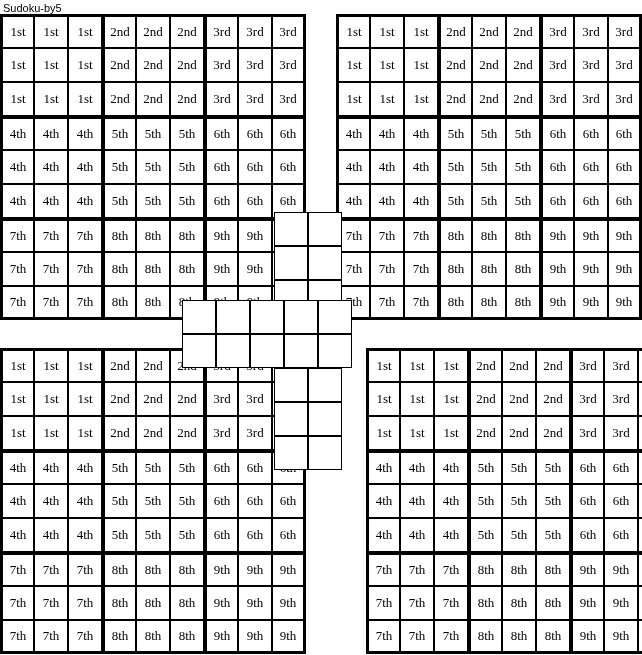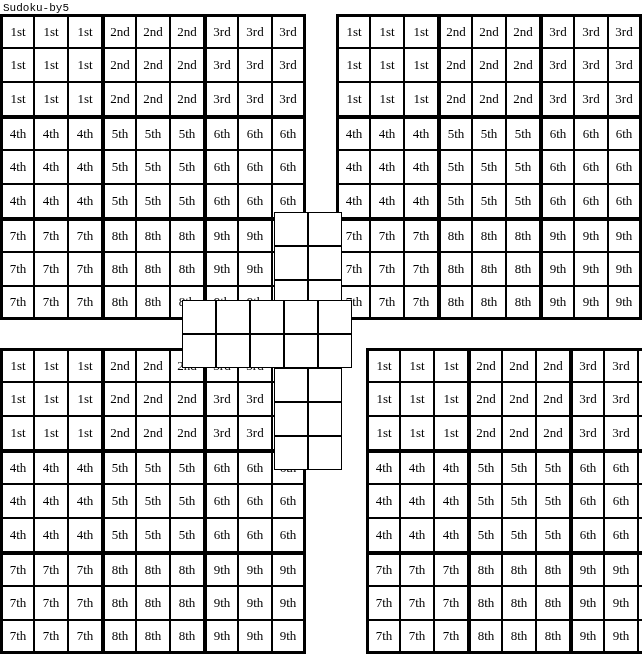--- a/index.html
+++ b/index.html
@@ -12,21 +12,21 @@
     height: 655px;
     font-family: "Liberation Serif", serif;
     position: relative;
     overflow: hidden;
   }
   #title {
     position: absolute;
     left: 3px;
     top: 2px;
     font-size: 11px;
-    font-family: Liberation Mono, monospace;
+    font-family: Liberation Sans, sans-serif;
     color: #000;
     white-space: nowrap;
   }
   .grid {
     position: absolute;
     display: grid;
     grid-template-columns: repeat(9, 34px);
     grid-template-rows: repeat(9, 34px);
     text-align: center;
   }

